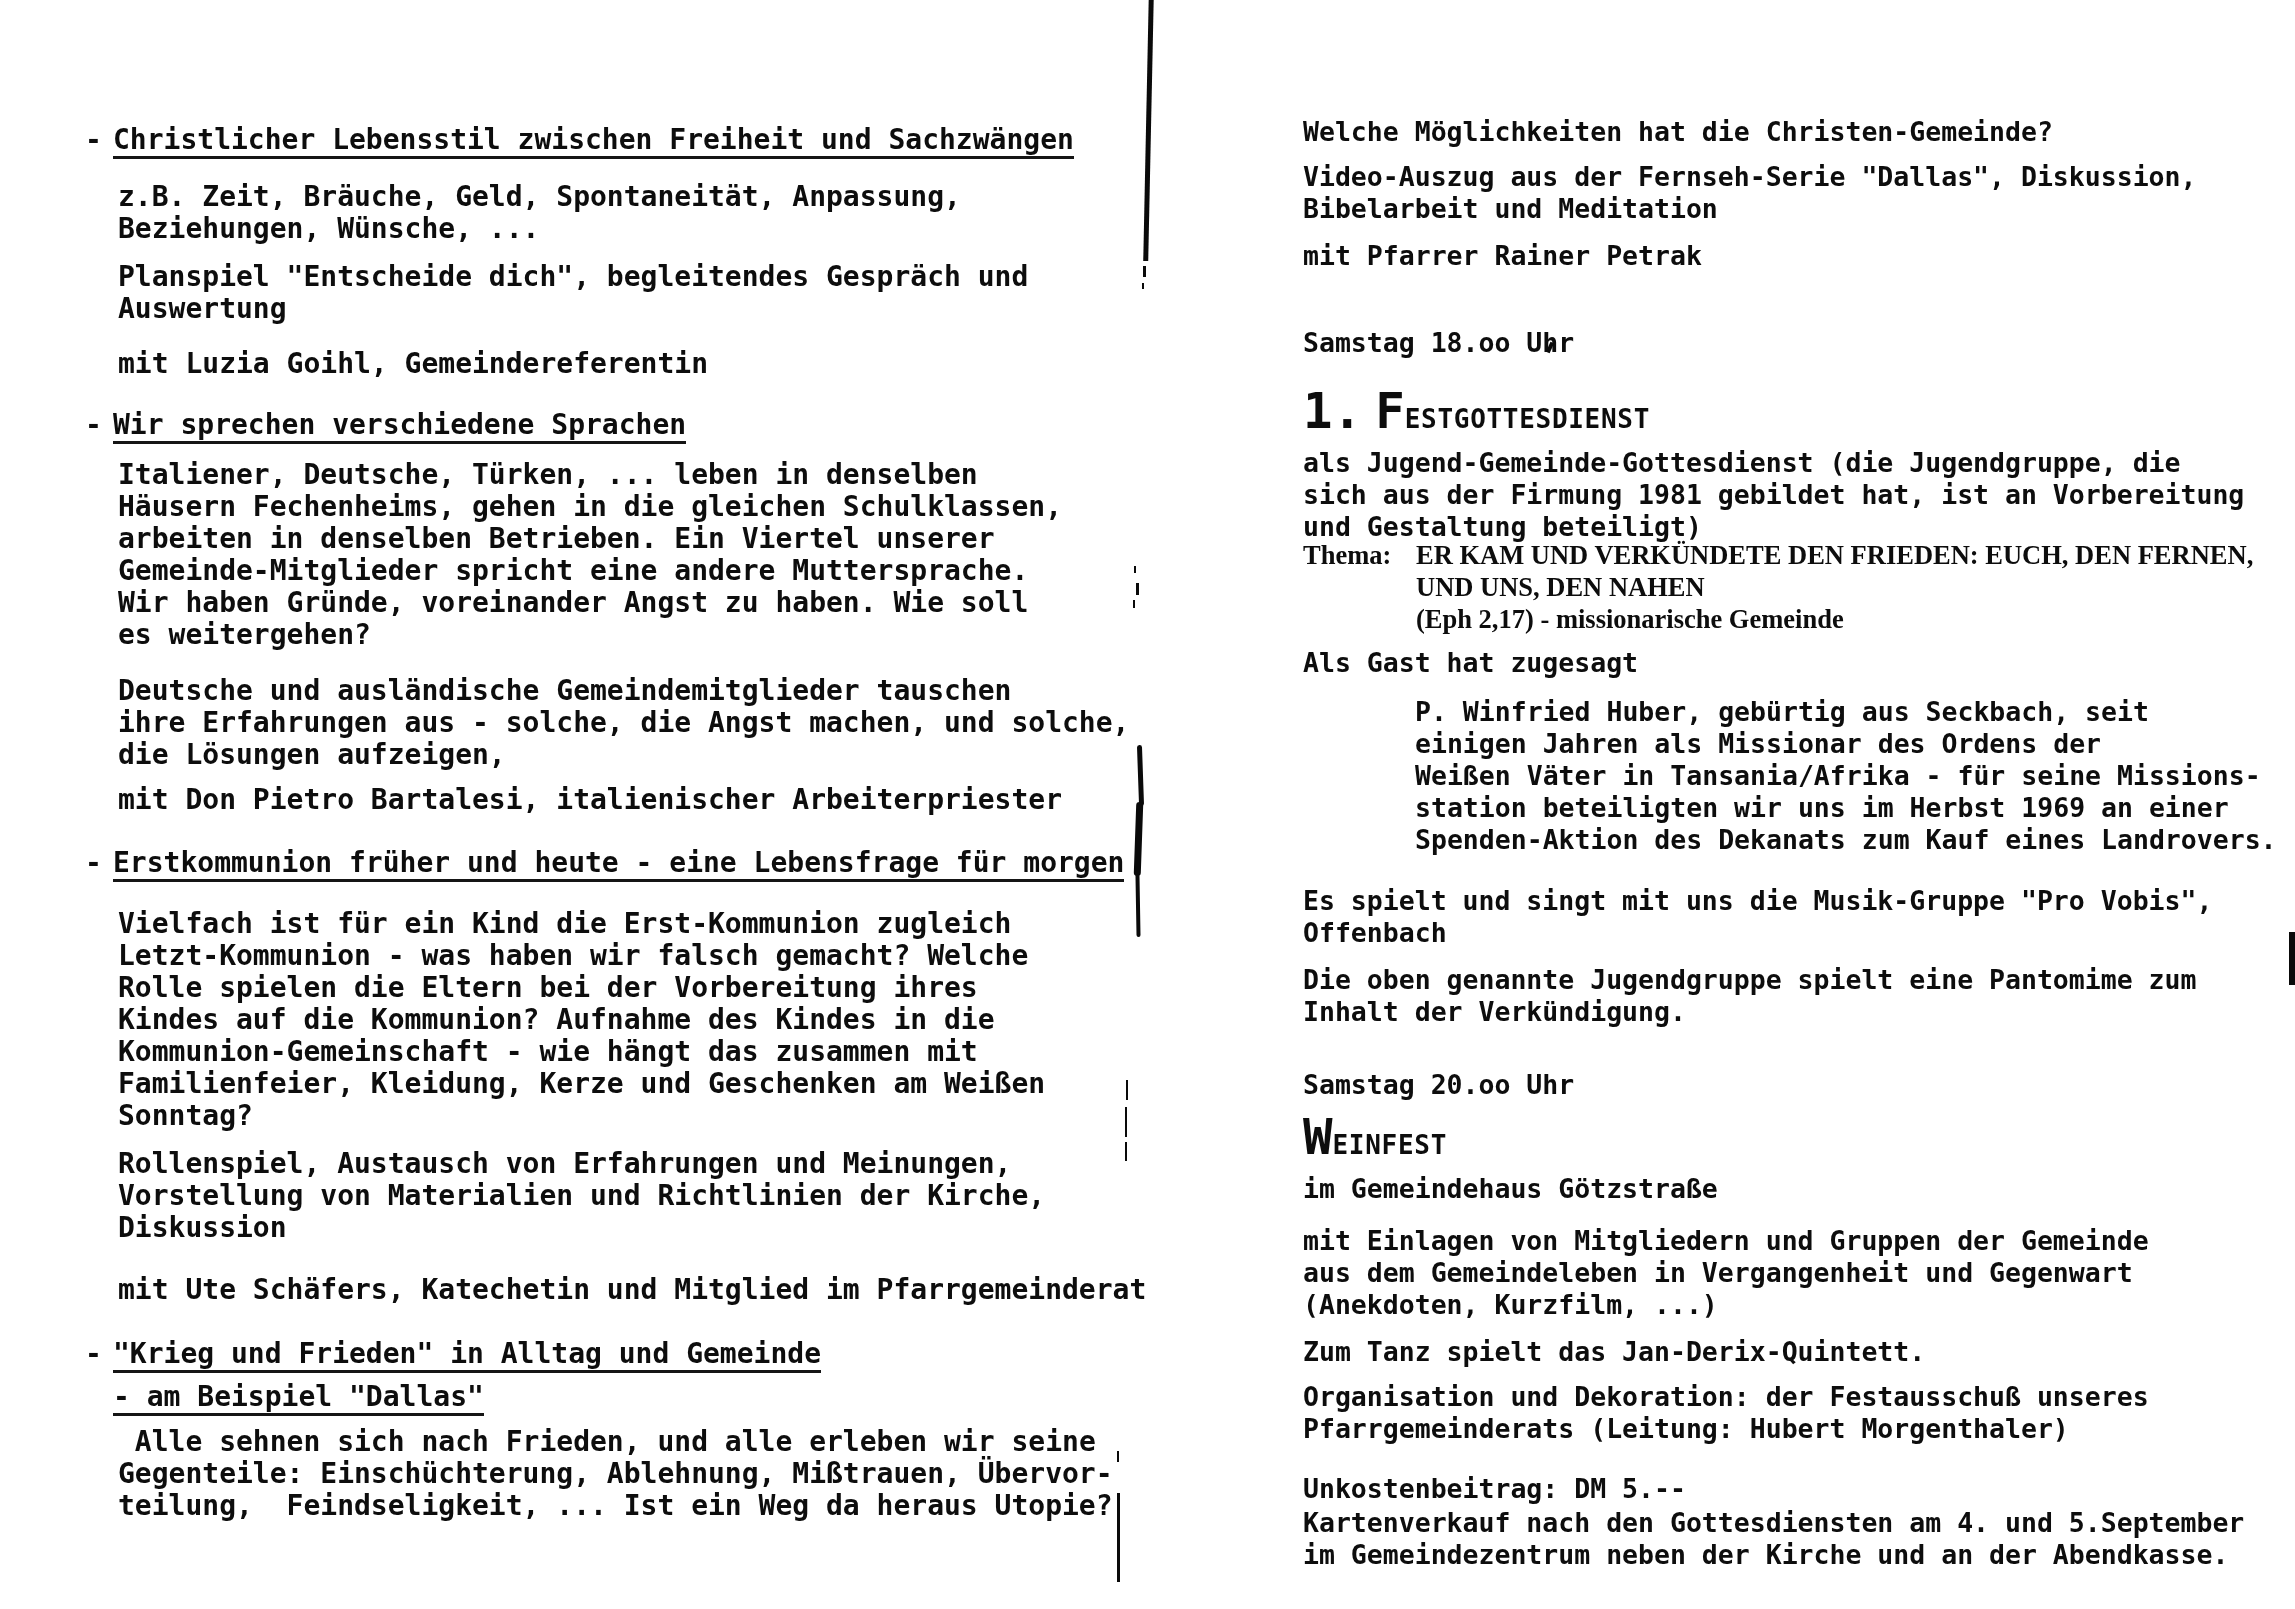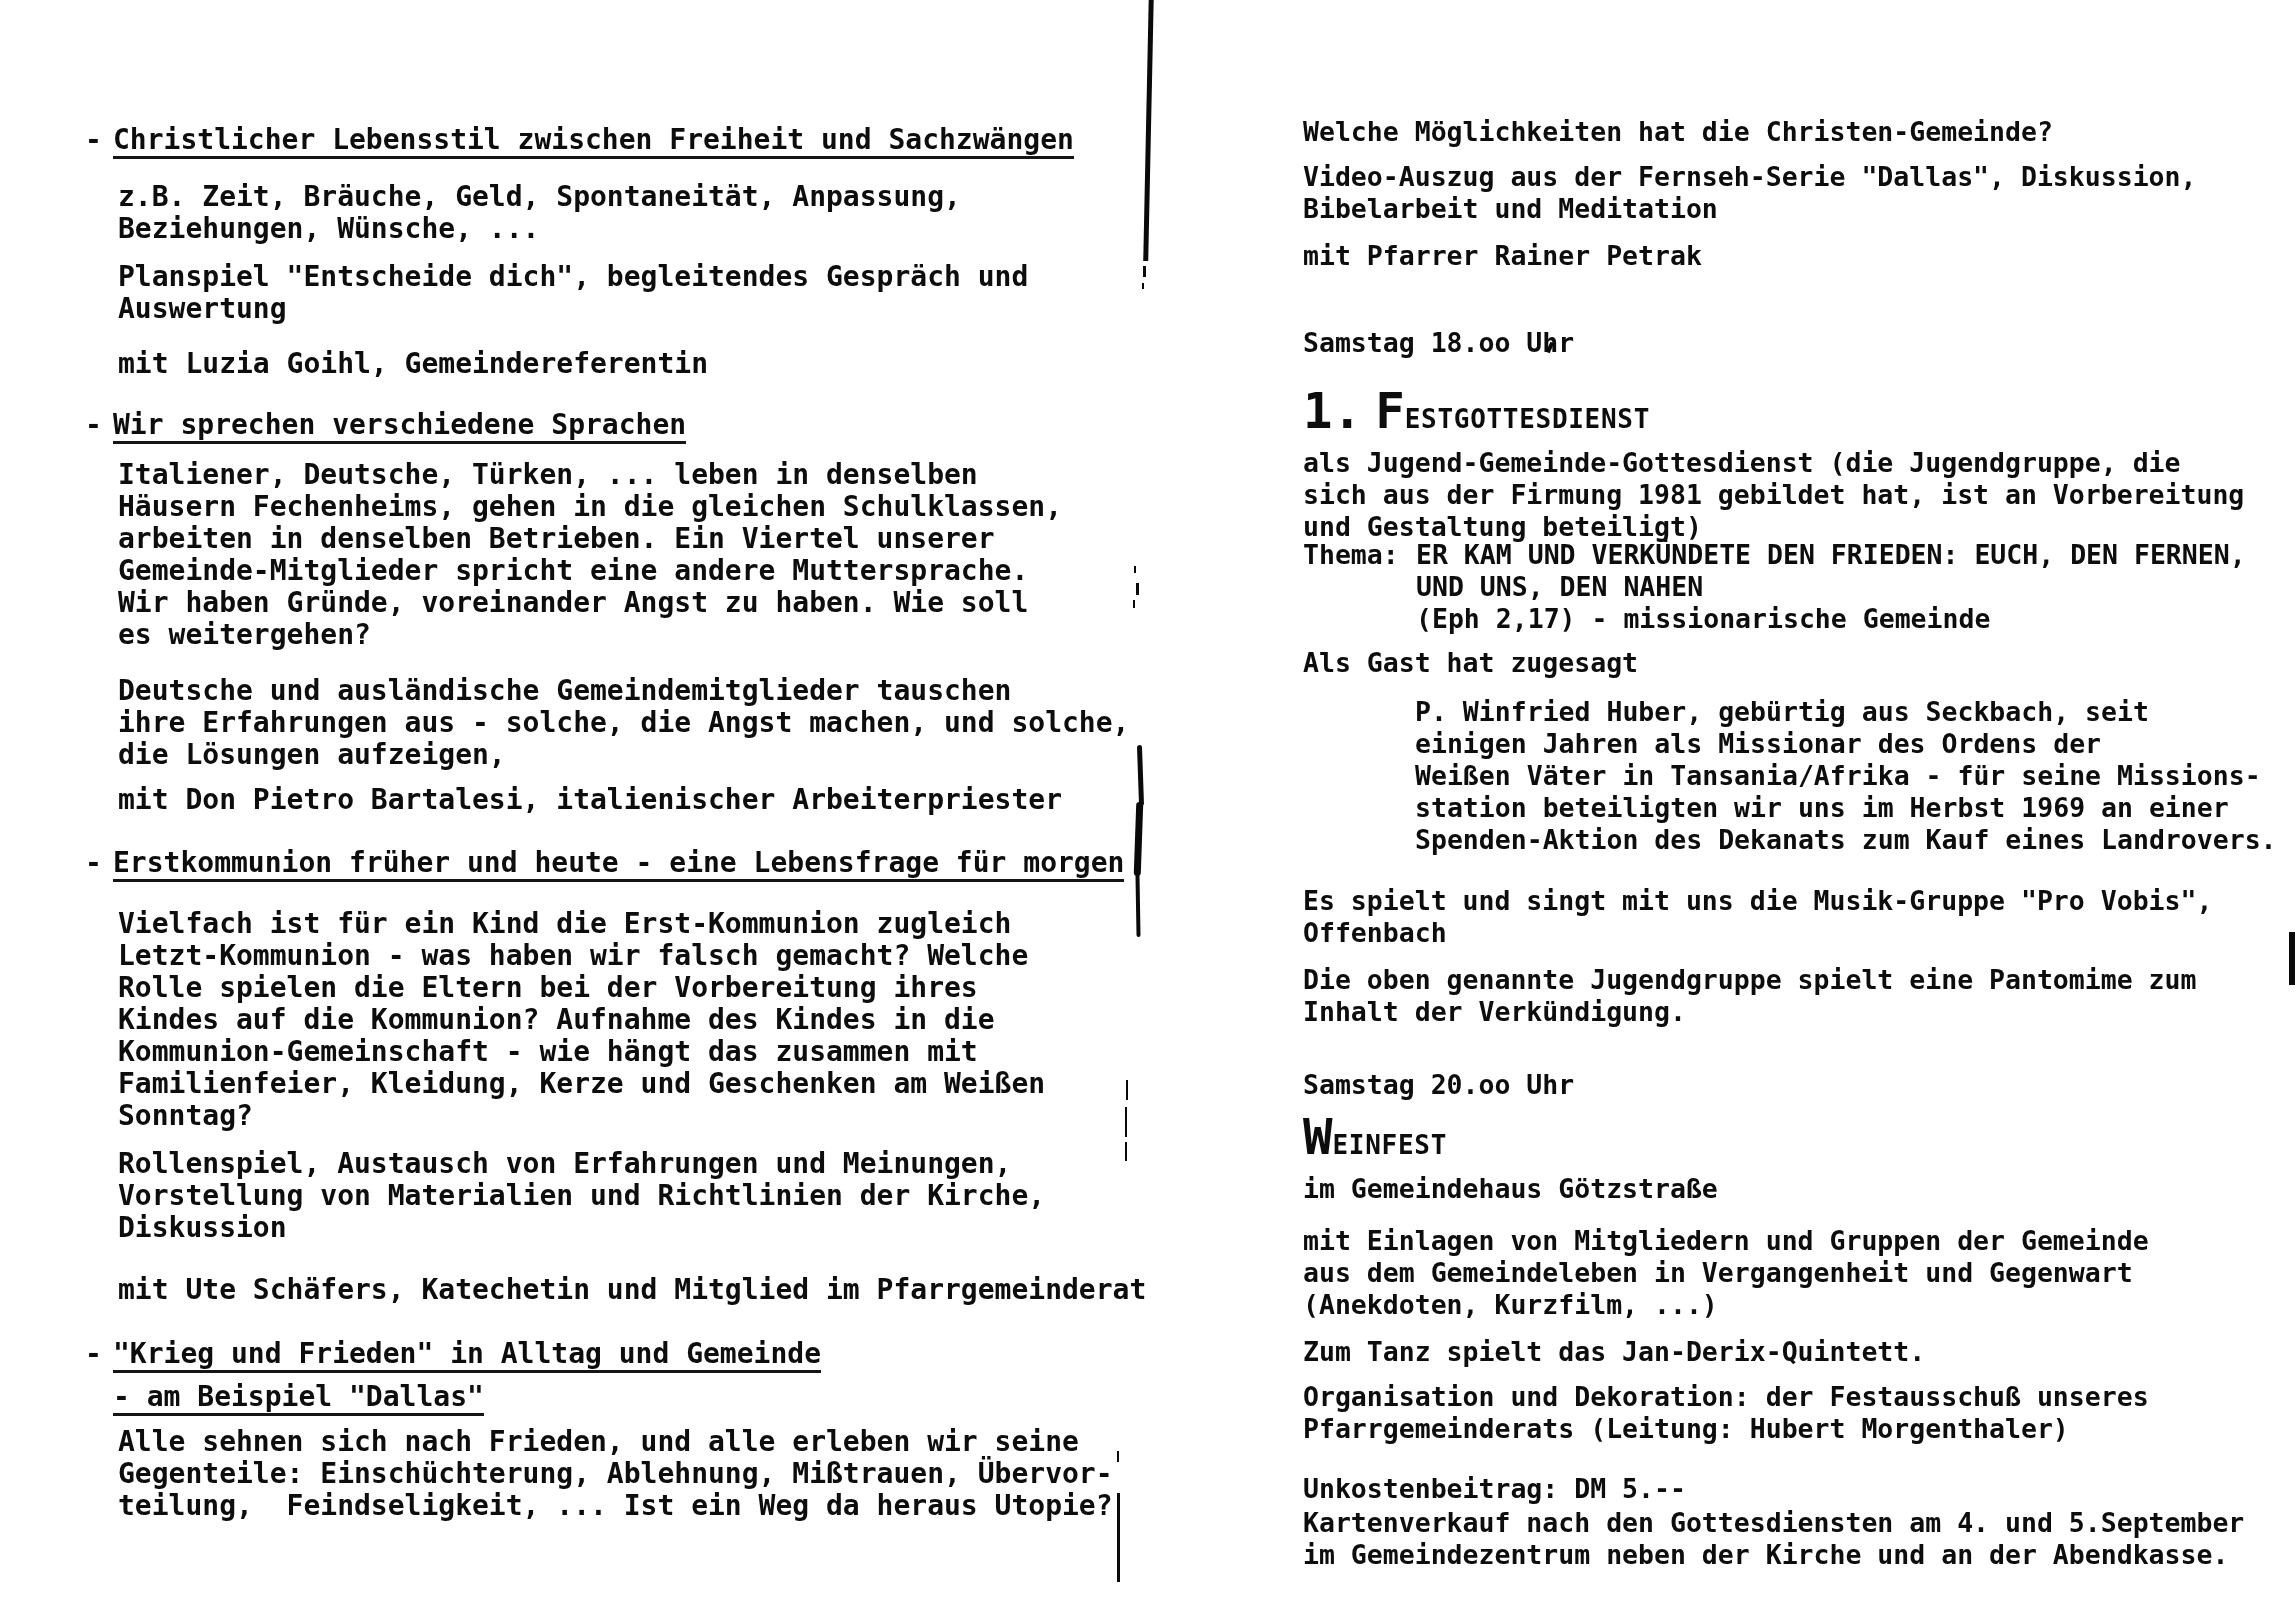--- a/index.html
+++ b/index.html
@@ -16,21 +16,21 @@
     font-weight:700;
     color:#0d0d0d;
     white-space:pre-wrap;
   }
   .lt{font-size:28px;line-height:32px;}   
   .rt{font-size:26.5px;line-height:32px;margin-left:12px;}   
   .ul{border-bottom:3.3px solid #151515;display:inline-block;}
   .big{font-size:49px;line-height:49px;}
   .caps-rest{font-size:26px;line-height:49px;vertical-align:baseline;letter-spacing:0.7px;}
   .num{margin-right:13.2px;}
-  .thema{display:flex;}
+  .thema{display:flex;font-family:Liberation Serif, serif;}
   .thema-label{flex:0 0 113px;}
   .thema-body{white-space:pre-wrap;}
   
   .mark{position:absolute;background:#0a0a0a;}
 </style>
 </head>
 <body>
 
 <div class="sheet">
 
@@ -65,21 +65,21 @@
 Familienfeier, Kleidung, Kerze und Geschenken am Weißen
 Sonntag?</div>
   <div class="t lt" style="left:118px;top:1148px;">Rollenspiel, Austausch von Erfahrungen und Meinungen,
 Vorstellung von Materialien und Richtlinien der Kirche,
 Diskussion</div>
   <div class="t lt" style="left:118px;top:1274px;">mit Ute Schäfers, Katechetin und Mitglied im Pfarrgemeinderat</div>
 
   <div class="t lt" style="left:85px;top:1338px;">-</div>
   <div class="t lt" style="left:113px;top:1338px;"><span class="ul">"Krieg und Frieden" in Alltag und Gemeinde</span></div>
   <div class="t lt" style="left:113px;top:1381px;"><span class="ul">- am Beispiel "Dallas"</span></div>
-  <div class="t lt" style="left:118px;top:1426px;">Alle sehnen sich nach Frieden, und alle erleben wir seine
+  <div class="t lt" style="left:118px;top:1426px;text-align:center;">Alle sehnen sich nach Frieden, und alle erleben wir seine
 Gegenteile: Einschüchterung, Ablehnung, Mißtrauen, Übervor-
 teilung,  Feindseligkeit, ... Ist ein Weg da heraus Utopie?</div>
 
   <div class="t rt" style="left:1291px;top:116px;">Welche Möglichkeiten hat die Christen-Gemeinde?</div>
   <div class="t rt" style="left:1291px;top:161px;">Video-Auszug aus der Fernseh-Serie "Dallas", Diskussion,
 Bibelarbeit und Meditation</div>
   <div class="t rt" style="left:1291px;top:240px;">mit Pfarrer Rainer Petrak</div>
 
   <div class="t rt" style="left:1291px;top:327px;">Samstag 18.oo Uhr</div>
 

